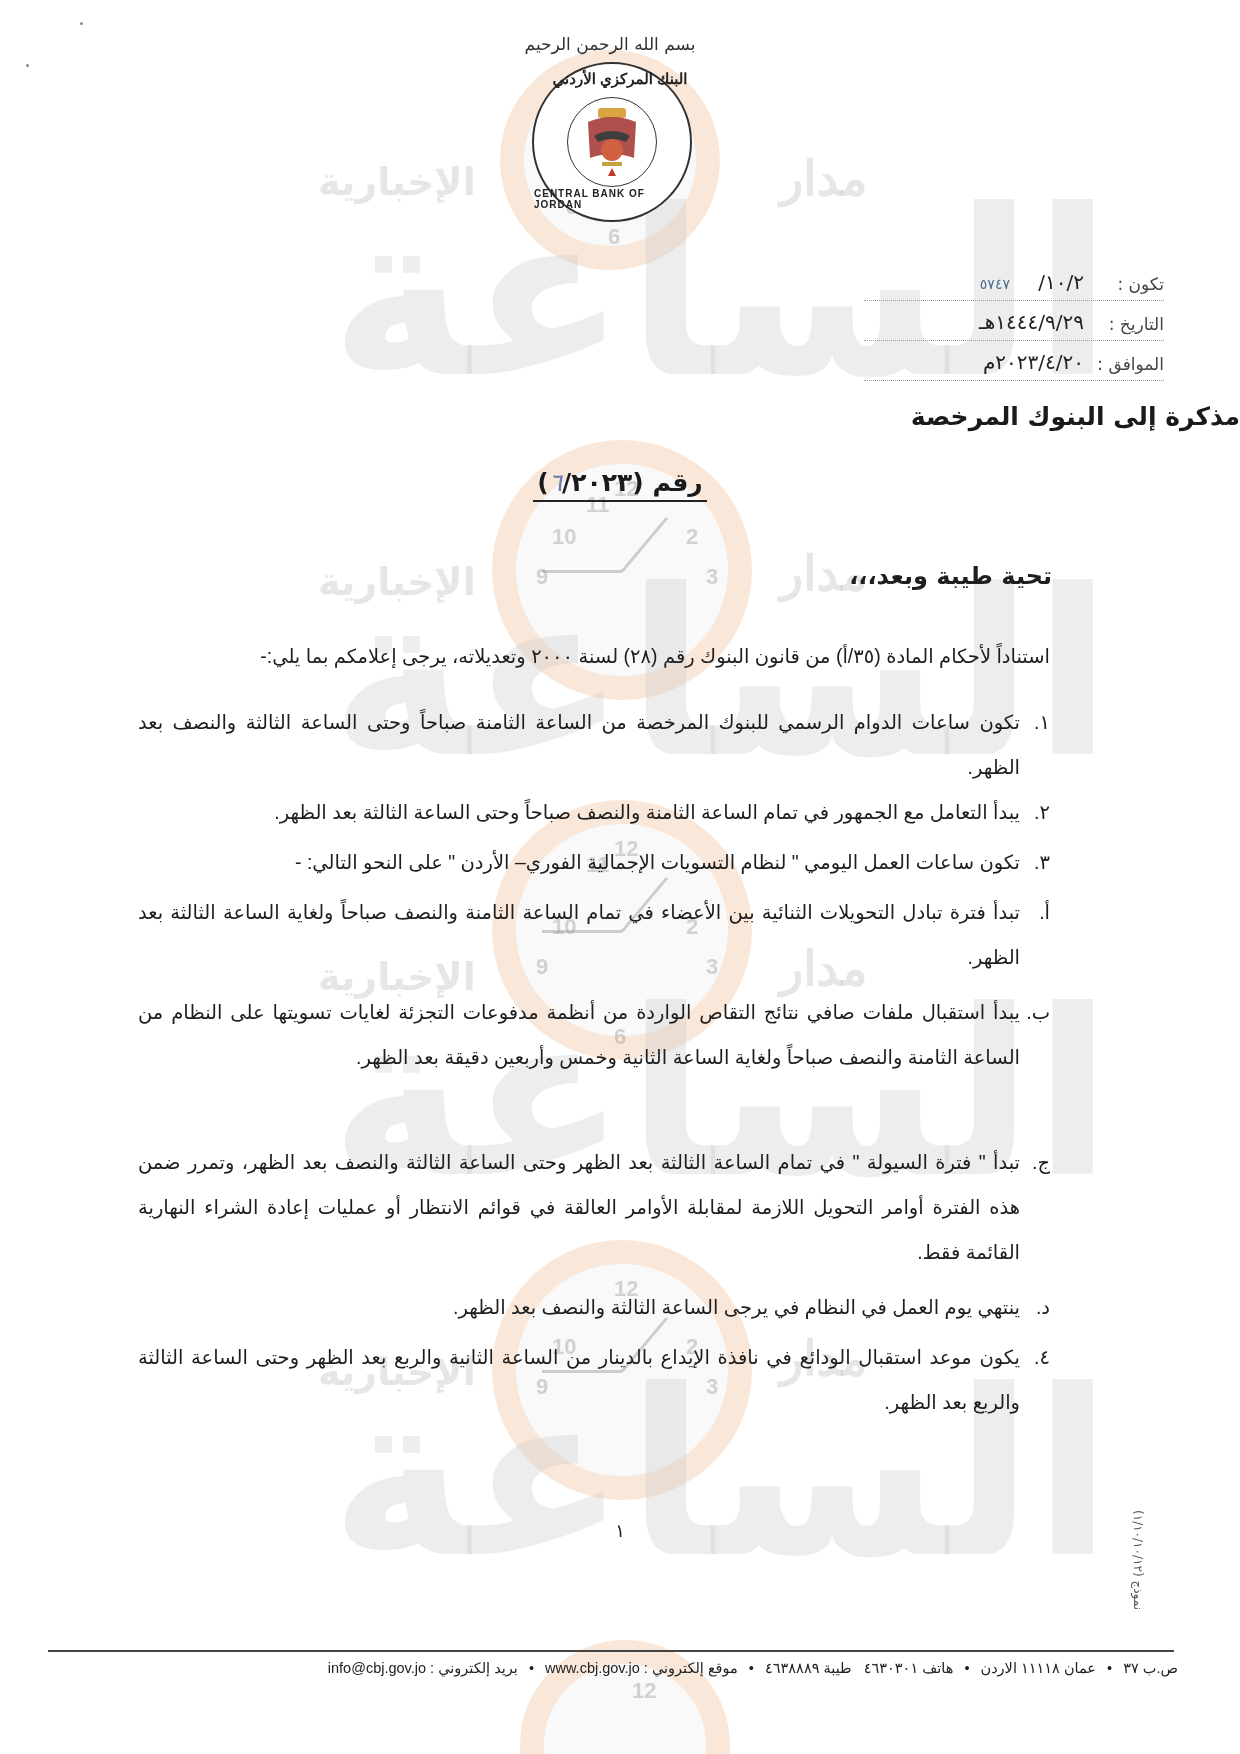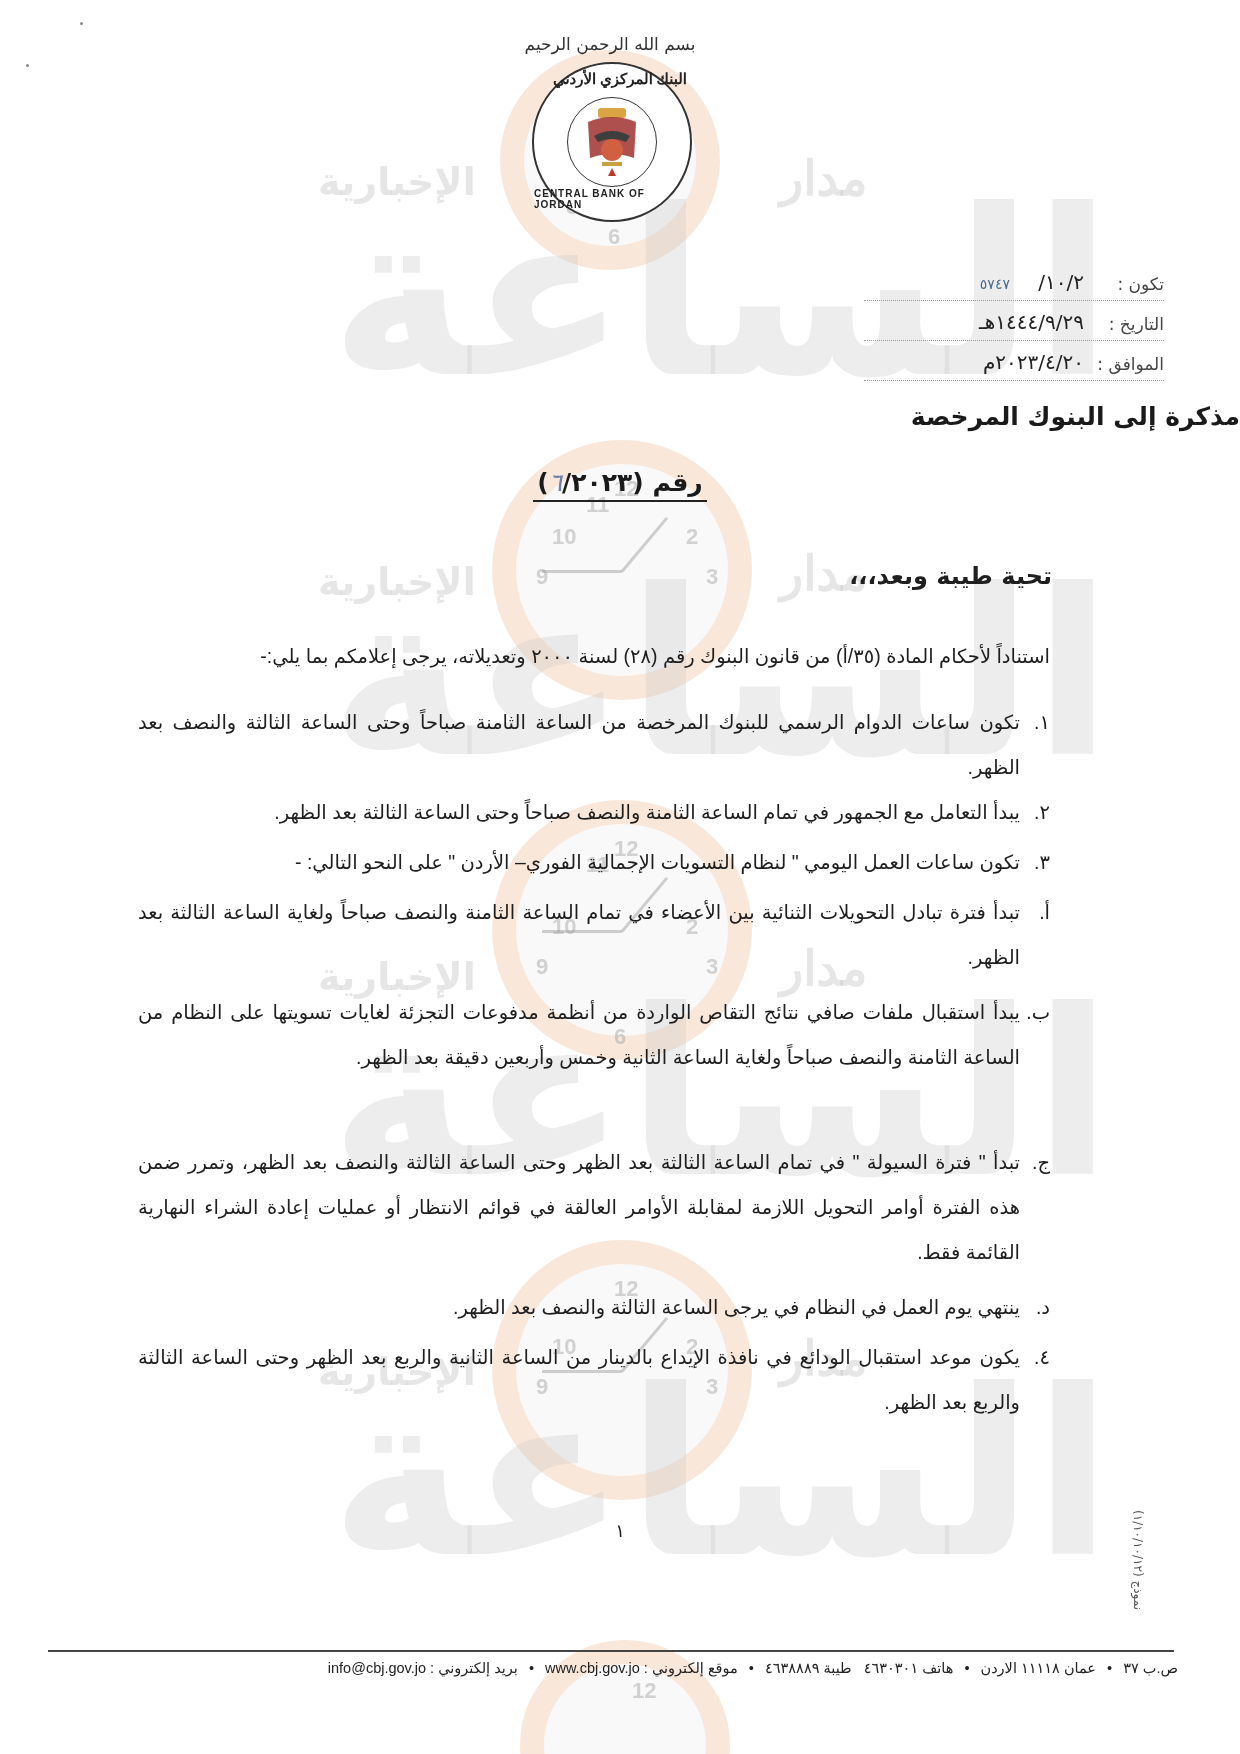--- a/index.html
+++ b/index.html
@@ -34,21 +34,21 @@
     font-family: "DejaVu Serif", serif; font-size: 17px; color: #333; direction: rtl;
   }
   .logo {
     position: absolute; left: 532px; top: 62px; width: 160px; height: 160px;
     border-radius: 50%; border: 2px solid #333; box-sizing: border-box; background: #fff;
   }
   .logo-inner {
     position: absolute; left: 33px; top: 33px; width: 90px; height: 90px;
     border-radius: 50%; border: 1.5px solid #333; box-sizing: border-box;
   }
-  .logo-ar { position: absolute; top: 6px; left: 16px; right: 0; text-align: center; font-size: 15px; font-weight: bold; color: #222; direction: rtl; font-family: Liberation Serif, serif; }
+  .logo-ar { position: absolute; top: 6px; left: 16px; right: 0; text-align: center; font-size: 15px; font-weight: bold; color: #222; direction: rtl; font-family: Liberation Sans, sans-serif; }
   .logo-en { position: absolute; bottom: 10px; left: 0; right: 0; text-align: left; font-size: 10px; font-weight: bold; color: #222; font-family: "Liberation Sans", sans-serif; letter-spacing: 1px; }
 
   .meta { position: absolute; right: 76px; width: 300px; direction: rtl; }
   .meta-row { position: absolute; right: 0; width: 300px; height: 30px; border-bottom: 1px dotted #999; }
   .meta-label { position: absolute; right: 0; top: 4px; font-size: 17px; color: #444; font-family: "DejaVu Sans", sans-serif; }
   .meta-value { position: absolute; right: 80px; top: 0px; font-size: 20px; color: #222; font-family: "DejaVu Sans", sans-serif; }
   .meta-hand { color: #4a6e8e; margin-right: 22px; font-size: 14px; margin-left: 16px; }
 
   .title {
     position: absolute; top: 402px; left: 0; right: 0; text-align: right;

